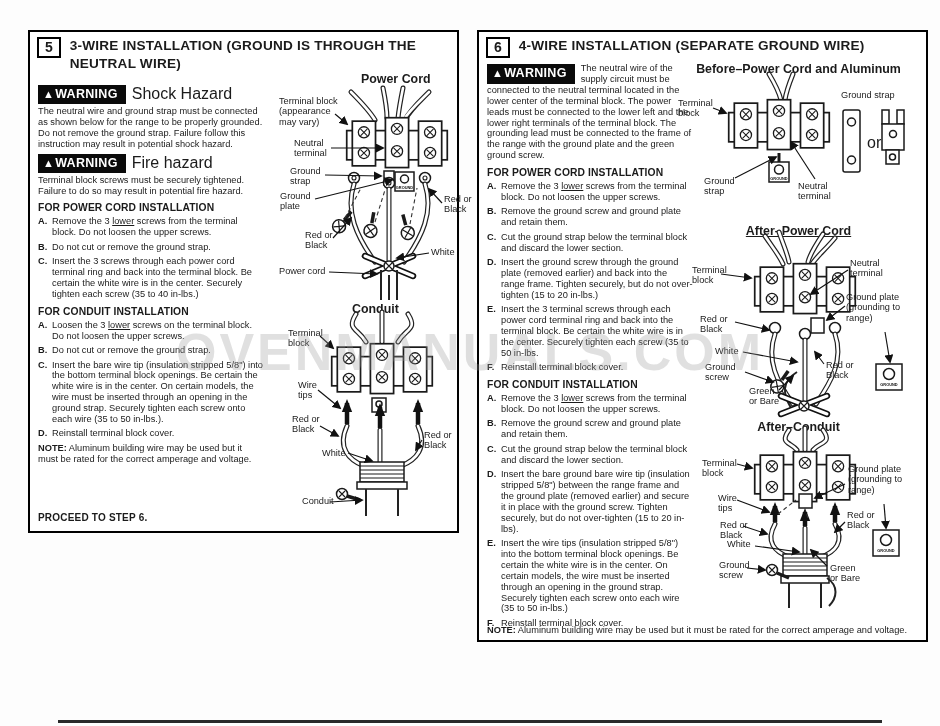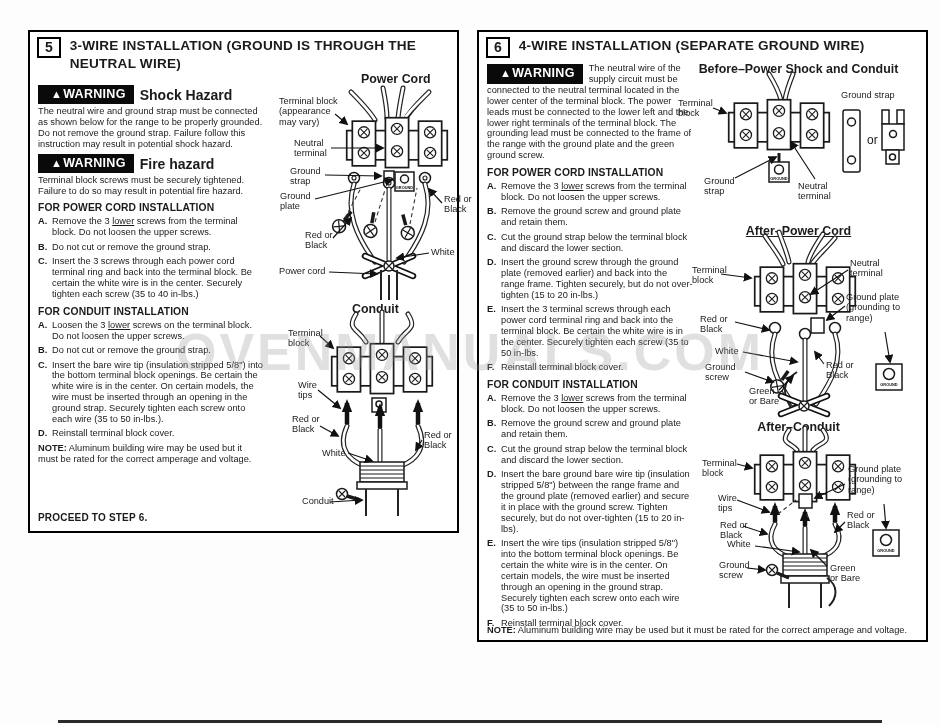--- a/index.html
+++ b/index.html
@@ -3,23 +3,23 @@
 <meta charset="utf-8">
 <style>
   html,body{margin:0;padding:0;}
   body{width:940px;height:726px;position:relative;background:#fdfdfd;font-family:"Liberation Sans",sans-serif;color:#1b1b1b;overflow:hidden;}
   .panel{position:absolute;box-sizing:border-box;border:2px solid #000;background:#fff;}
   .phead{position:absolute;left:7px;top:5px;display:flex;gap:9px;align-items:flex-start;}
   .numbox{border:2px solid #000;font-weight:bold;font-size:14px;line-height:17px;padding:0 6px;flex:0 0 auto;}
   .ptitle{font-weight:bold;font-size:13.6px;line-height:1.32;letter-spacing:.2px;}
   .tcol{position:absolute;}
   .warnrow{display:flex;align-items:flex-end;gap:6px;margin:3px 0 2px 0;}
-  .warnbox{background:#0a0a0a;color:#fff;font-weight:bold;font-size:12.5px;padding:2px 8px 3px 13px;letter-spacing:.3px;white-space:nowrap;}
+  .warnbox{background:#0a0a0a;color:#fff;font-weight:bold;font-size:12.5px;padding:2px 8px 3px 5px;letter-spacing:.3px;white-space:nowrap;}
   .warnbox .tri{font-size:11px;margin-right:1px;}
-  .hazard{font-size:14px;font-weight:bold;padding-bottom:1px;}
+  .hazard{font-size:16px;font-weight:normal;padding-bottom:1px;}
   .body{font-size:9.25px;line-height:1.18;margin:1px 0 4px 0;}
   .fl{float:left;margin:1px 6px 1px 0;}
   .sect-h{font-weight:bold;font-size:10.3px;margin:6px 0 3px 0;letter-spacing:.1px;}
   .step{position:relative;padding-left:14px;font-size:9.25px;line-height:1.18;margin:0 0 3.5px 0;}
   .step .sl{position:absolute;left:0;top:0;font-weight:bold;}
   .noteline{font-size:9.25px;line-height:1.18;margin-top:4px;}
   .proceed{position:absolute;left:8px;bottom:8px;font-size:10px;font-weight:bold;letter-spacing:.2px;}
   .bnote{position:absolute;left:8px;right:8px;bottom:4px;font-size:9.25px;line-height:1.15;}
   .diag{position:absolute;}
   .dtitle{position:absolute;font-weight:bold;font-size:12.4px;white-space:nowrap;}
@@ -291,21 +291,21 @@
     <div class="step"><b class="sl">B.</b><span>Remove the ground screw and ground plate and retain them.</span><u></u><span></span></div>
     <div class="step"><b class="sl">C.</b><span>Cut the ground strap below the terminal block and discard the lower section.</span><u></u><span></span></div>
     <div class="step"><b class="sl">D.</b><span>Insert the bare ground bare wire tip (insulation stripped 5/8") between the range frame and the ground plate (removed earlier) and secure it in place with the ground screw.  Tighten securely, but do not over-tighten (15 to 20 in-lbs).</span><u></u><span></span></div>
     <div class="step"><b class="sl">E.</b><span>Insert the wire tips (insulation stripped 5/8") into the bottom terminal block openings.  Be certain the white wire is in the center.  On certain models, the wire must be inserted through an opening in the ground strap.  Securely tighten each screw onto each wire (35 to 50 in-lbs.)</span><u></u><span></span></div>
     <div class="step"><b class="sl">F.</b><span>Reinstall terminal block cover.</span><u></u><span></span></div>
   </div>
 
   <div class="bnote"><b>NOTE:</b> <span>Aluminum building wire may be used but it must be rated for the correct amperage and voltage.</span></div>
 
   <div class="diag" style="left:198px;top:30px;width:243px;height:158px;">
-    <div class="dtitle ctr" style="top:0;">Before–Power Shock and Conduit</div>
+    <div class="dtitle ctr" style="top:0;">Before–Power Cord and Aluminum</div>
     <svg class="dsvg" width="243" height="158" viewBox="0 0 243 158">
       <g>
         <path class="wo" d="M92,12 C98,22 102,30 104,38"></path>
           <path class="wo" d="M116,12 C112,22 109,30 108,38"></path>
         <path class="wi" d="M92,12 C98,22 102,30 104,38"></path>
           <path class="wi" d="M116,12 C112,22 109,30 108,38"></path>
       </g>
       <use href="#tb" x="50" y="36" width="104" height="55"></use>
       <line x1="102" y1="91" x2="102" y2="101" stroke="#1a1a1a" stroke-width="3"></line>
       <g>
@@ -328,21 +328,21 @@
       </g>
       <g>
         <path class="la" d="M36,46 L49,51"></path>
           <path class="la" d="M58,116 L99,95"></path>
           <path class="la" d="M138,117 L114,80"></path>
       </g>
     </svg>
     <div class="dlabel" style="left:1px;top:36px;">Terminal
 block</div>
     <div class="dlabel" style="left:164px;top:28px;">Ground strap</div>
-    <div class="dlabel" style="left:190px;top:72px;font-size:12px;">or</div>
+    <div class="dlabel" style="left:190px;top:72px;font-size:16px;">or</div>
     <div class="dlabel" style="left:27px;top:114px;">Ground
 strap</div>
     <div class="dlabel" style="left:121px;top:119px;">Neutral
 terminal</div>
   </div>
 
   <div class="diag" style="left:198px;top:190px;width:243px;height:196px;">
     <div class="dtitle ctr" style="top:2px;text-decoration:underline;">After–Power Cord</div>
     <svg class="dsvg" width="243" height="196" viewBox="0 0 243 196">
       <g>

